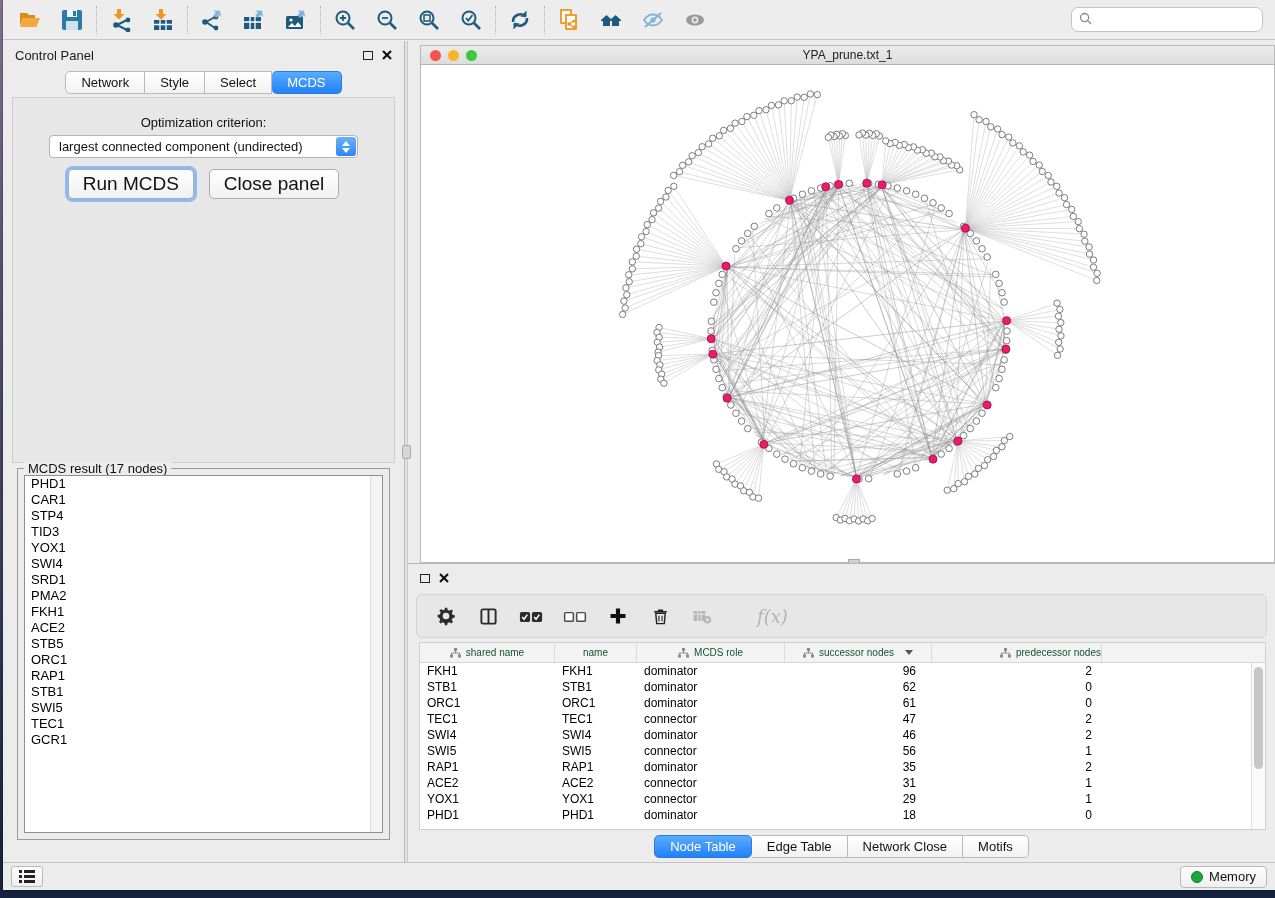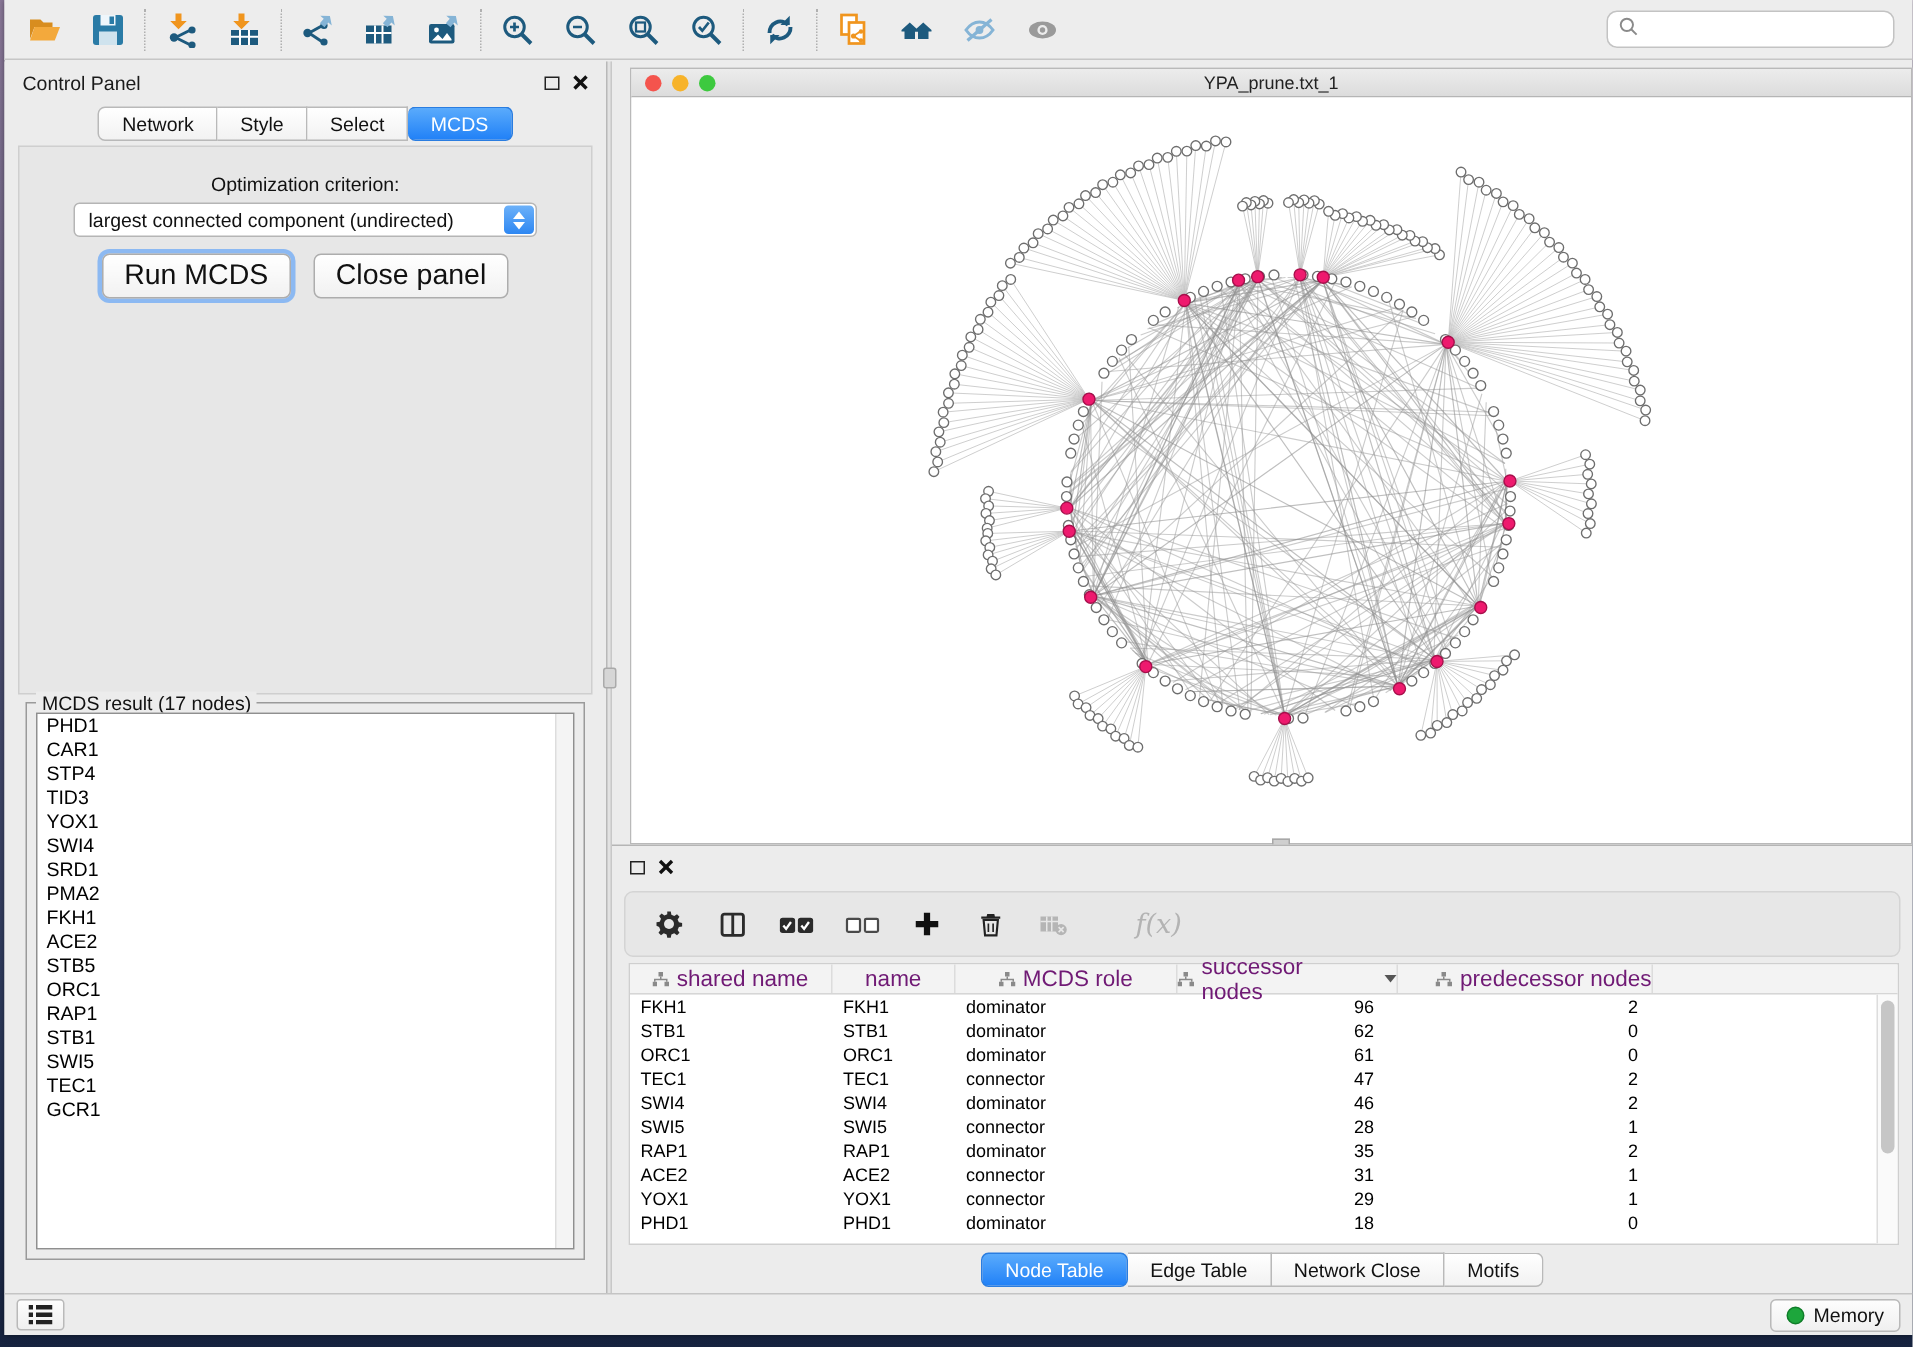--- a/index.html
+++ b/index.html
@@ -68,21 +68,21 @@
   .h-splitter-handle { position:absolute; left:50%; bottom:-4px; width:12px; height:7px; background:#cfcfcf; border:1px solid #a8a8a8; }
 
   
   .table-panel { position:absolute; left:0; right:0; top:522px; bottom:0; background:#ececec; border-top:1px solid #b5b5b5; }
   .tp-toolbar { position:absolute; left:8px; right:8px; top:30px; height:44px; background:#e7e7e7; border:1px solid #d4d4d4; border-radius:6px; display:flex; align-items:center; gap:20px; padding-left:18px; }
   .tp-btn { display:flex; align-items:center; justify-content:center; min-width:22px; height:24px; cursor:default; }
   .fx-label { font-family:"DejaVu Serif", serif; font-style:italic; font-size:18px; color:#b3b3b3;margin-left:24px; }
 
   .node-table { position:absolute; left:11px; right:9px; top:78px; height:188px; background:#fff; border:1px solid #cfcfcf; }
   .nt-header { display:flex; height:20px; background:#f3f3f3; border-bottom:1px solid #d6d6d6; }
-  .nt-hcell { position:relative; display:flex; align-items:center; justify-content:center; font-size:15px; color:#701a75; border-right:1px solid #dcdcdc; gap:5px; }
+  .nt-hcell { position:relative; display:flex; align-items:center; justify-content:center; font-size:10px; color:#14532d; border-right:1px solid #dcdcdc; gap:5px; }
   .nt-hcell .hier { flex:none; }
   .sort-chev { width:0; height:0; border-left:4px solid transparent; border-right:4px solid transparent; border-top:5px solid #555; margin-left:6px; }
   .nt-body { position:absolute; top:20px; left:0; right:14px; bottom:0; overflow:hidden; }
   .nt-row { display:flex; height:16px; }
   .nt-cell { font-size:12px; line-height:16px; color:#000; white-space:nowrap; overflow:hidden; }
   .nt-cell.txt { padding-left:7px; text-align:left; }
   .nt-cell.num { text-align:right; }
   .nt-scroll { position:absolute; top:20px; right:0; bottom:0; width:14px; background:#fafafa; border-left:1px solid #ddd; }
   .nt-thumb { position:absolute; left:2px; right:2px; top:4px; height:102px; background:#c6c6c6; border-radius:5px; }
 
@@ -1249,21 +1249,21 @@
                 <div class="nt-cell txt" style="width: 135px;">SWI4</div>
                 <div class="nt-cell txt" style="width: 82px;">SWI4</div>
                 <div class="nt-cell txt" style="width: 148px;">dominator</div>
                 <div class="nt-cell num" style="width: 147px; padding-right: 16px;">46</div>
                 <div class="nt-cell num" style="width: 170px; padding-right: 10px;">2</div>
               </div>
               <div class="nt-row">
                 <div class="nt-cell txt" style="width: 135px;">SWI5</div>
                 <div class="nt-cell txt" style="width: 82px;">SWI5</div>
                 <div class="nt-cell txt" style="width: 148px;">connector</div>
-                <div class="nt-cell num" style="width: 147px; padding-right: 16px;">28</div>
+                <div class="nt-cell num" style="width: 147px; padding-right: 16px;">56</div>
                 <div class="nt-cell num" style="width: 170px; padding-right: 10px;">1</div>
               </div>
               <div class="nt-row">
                 <div class="nt-cell txt" style="width: 135px;">RAP1</div>
                 <div class="nt-cell txt" style="width: 82px;">RAP1</div>
                 <div class="nt-cell txt" style="width: 148px;">dominator</div>
                 <div class="nt-cell num" style="width: 147px; padding-right: 16px;">35</div>
                 <div class="nt-cell num" style="width: 170px; padding-right: 10px;">2</div>
               </div>
               <div class="nt-row">

